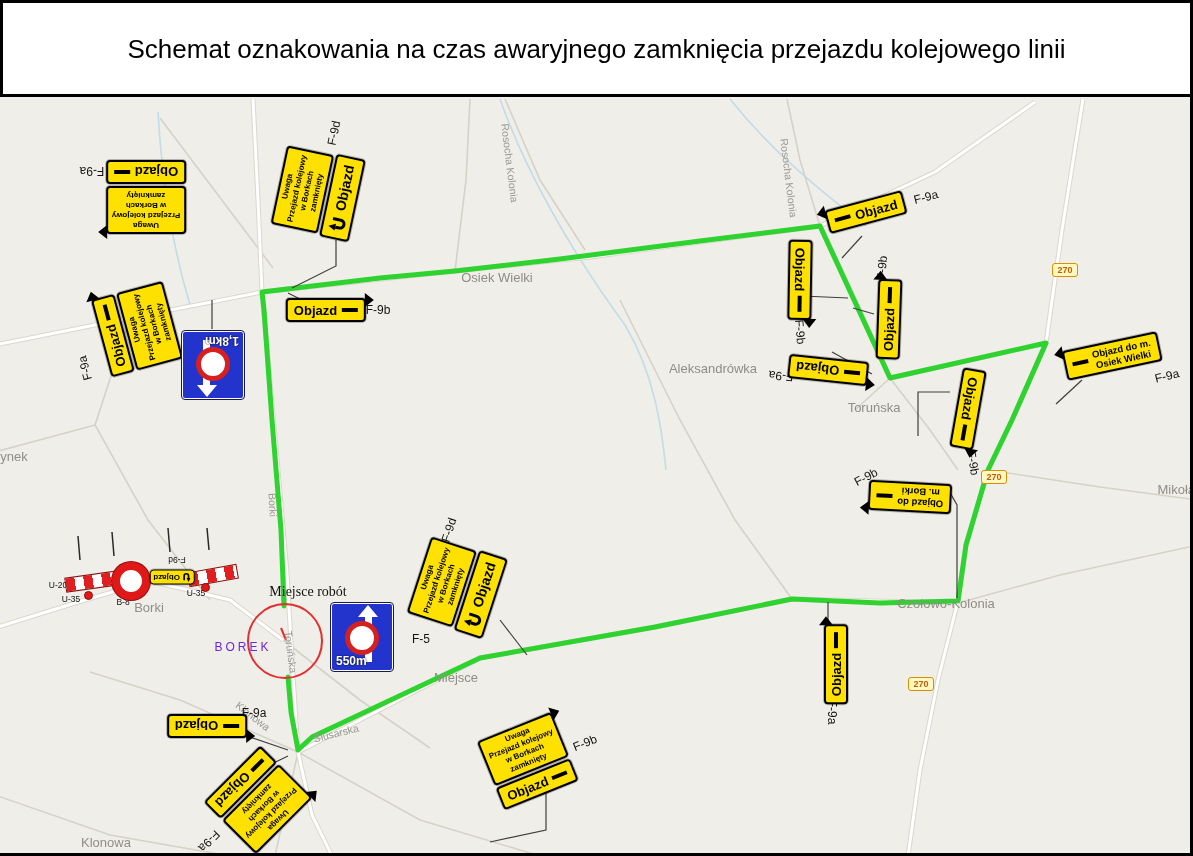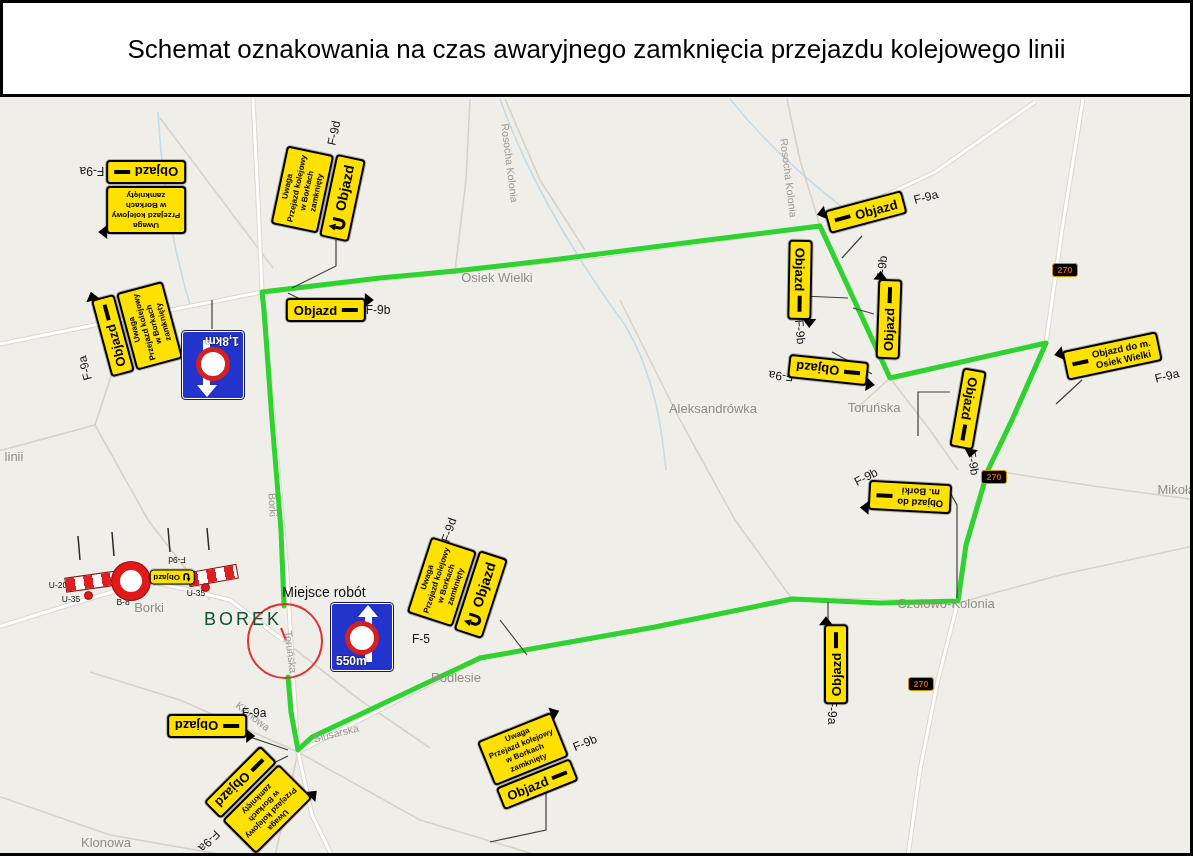--- a/index.html
+++ b/index.html
@@ -9,28 +9,28 @@
   .layer{position:absolute;left:0;top:0;width:1193px;height:856px;}
   svg.layer{pointer-events:none;}
   .title-box{position:absolute;left:0;top:0;width:1193px;height:97px;box-sizing:border-box;
              background:#fff;border:3px solid #000;z-index:30;
              display:flex;flex-direction:column;align-items:center;justify-content:center;gap:40px;}
   .title-box div{font-size:26px;color:#000;line-height:36px;white-space:nowrap;}
 
   
   .plabel{position:absolute;color:#8f8d86;font-size:13px;white-space:nowrap;z-index:3;}
   .plabel.street{font-size:10.5px;color:#9b9992;}
-  .plabel.district{font-size:18px;letter-spacing:3px;color:#14532d;}
+  .plabel.district{font-size:12px;letter-spacing:3px;color:#6d28d9;margin-top:28px;}
   .ref{position:absolute;color:#141414;font-size:12px;white-space:nowrap;z-index:6;}
   .ref.small{font-size:8.5px;}
-  .badge{position:absolute;width:26px;height:14px;background:#000000;border:1.5px solid #d99000;
+  .badge{position:absolute;width:26px;height:14px;background:#fef9c3;border:1.5px solid #d99000;
          border-radius:3px;color:#c05f00;font-size:9px;font-weight:bold;z-index:4;
          display:flex;align-items:center;justify-content:center;box-sizing:border-box;}
-  .worksite-label{position:absolute;left:324px;top:592px;transform:translate(-50%,-50%);
-                  color:#111;font-size:14px;white-space:nowrap;z-index:6;}
+  .worksite-label{position:absolute;left:308px;top:592px;transform:translate(-50%,-50%);
+                  color:#111;font-size:14px;white-space:nowrap;z-index:6;font-family:Liberation Serif, serif;}
 
   
   .cluster{position:absolute;display:flex;flex-direction:column;align-items:center;gap:2px;z-index:8;}
   .sign{box-sizing:border-box;background:#ffe100;border:2px solid #000;border-radius:4px;
         box-shadow:0 0 0 1px rgba(0,0,0,.25);color:#000;}
   .sign-objazd{height:24px;display:flex;align-items:center;gap:5px;padding:0 6px;
                font-size:13px;font-weight:bold;white-space:nowrap;}
   .sign-objazd-mini{height:15px;display:flex;align-items:center;gap:2px;padding:0 3px;
                font-size:8px;font-weight:bold;white-space:nowrap;border-width:1.5px;}
   .sign-uwaga{width:80px;padding:2px 1px;display:flex;flex-direction:column;align-items:center;}
@@ -135,29 +135,29 @@
     <div class="bar" style="left:65px;top:574px;transform:rotate(-8deg);"></div>
     <div class="b1" style="left:112px;top:562px;"></div>
     <div class="bar" style="left:188px;top:568px;width:50px;transform:rotate(-10deg);"></div>
     <div class="lamp" style="left:84px;top:591px;"></div>
     <div class="lamp" style="left:201px;top:583px;"></div>
 
     <div class="worksite-label">Miejsce robót</div>
   <div class="plabel street" style="left: 510px; top: 163px; transform: translate(-50%, -50%) rotate(83deg); position: absolute;">Rosocha Kolonia</div>
       <div class="plabel street" style="left: 789px; top: 178px; transform: translate(-50%, -50%) rotate(83deg); position: absolute;">Rosocha Kolonia</div>
       <div class="plabel " style="left: 497px; top: 277px; transform: translate(-50%, -50%); position: absolute;">Osiek Wielki</div>
-      <div class="plabel " style="left: 713px; top: 368px; transform: translate(-50%, -50%); position: absolute; margin-top: 40px;">Aleksandrówka</div>
+      <div class="plabel " style="left: 713px; top: 368px; transform: translate(-50%, -50%); position: absolute;">Aleksandrówka</div>
       <div class="plabel " style="left: 874px; top: 407px; transform: translate(-50%, -50%); position: absolute;">Toruńska</div>
       <div class="plabel " style="left: 1186px; top: 489px; transform: translate(-50%, -50%); position: absolute;">Mikołajew</div>
       <div class="plabel " style="left: 946px; top: 603px; transform: translate(-50%, -50%); position: absolute;">Czołowo-Kolonia</div>
-      <div class="plabel " style="left: 456px; top: 677px; transform: translate(-50%, -50%); position: absolute;">Podlesie</div>
+      <div class="plabel " style="left: 456px; top: 677px; transform: translate(-50%, -50%); position: absolute;">Miejsce</div>
       <div class="plabel district" style="left: 243px; top: 619px; transform: translate(-50%, -50%); position: absolute;">BOREK</div>
       <div class="plabel " style="left: 149px; top: 607px; transform: translate(-50%, -50%); position: absolute;">Borki</div>
       <div class="plabel " style="left: 106px; top: 842px; transform: translate(-50%, -50%); position: absolute;">Klonowa</div>
-      <div class="plabel " style="left: 14px; top: 456px; transform: translate(-50%, -50%); position: absolute;">linii</div>
+      <div class="plabel " style="left: 14px; top: 456px; transform: translate(-50%, -50%); position: absolute;">ynek</div>
       <div class="plabel street" style="left: 273px; top: 505px; transform: translate(-50%, -50%) rotate(87deg); position: absolute;">Borki</div>
       <div class="plabel street" style="left: 291px; top: 652px; transform: translate(-50%, -50%) rotate(83deg); position: absolute;">Toruńska</div>
       <div class="plabel street" style="left: 253px; top: 716px; transform: translate(-50%, -50%) rotate(38deg); position: absolute;">Klonowa</div>
       <div class="plabel street" style="left: 336px; top: 733px; transform: translate(-50%, -50%) rotate(-14deg); position: absolute;">Ślusarska</div>
       <div class="ref" style="left: 92px; top: 171px; transform: translate(-50%, -50%) rotate(180deg); position: absolute;">F-9a</div>
       <div class="ref" style="left: 334px; top: 133px; transform: translate(-50%, -50%) rotate(-78deg); position: absolute;">F-9d</div>
       <div class="ref" style="left: 378px; top: 310px; transform: translate(-50%, -50%); position: absolute;">F-9b</div>
       <div class="ref" style="left: 85px; top: 368px; transform: translate(-50%, -50%) rotate(-105deg); position: absolute;">F-9a</div>
       <div class="ref" style="left: 169px; top: 352px; transform: translate(-50%, -50%) rotate(-105deg); position: absolute;">F-5</div>
       <div class="ref" style="left: 926px; top: 197px; transform: translate(-50%, -50%) rotate(-15deg); position: absolute;">F-9a</div>

